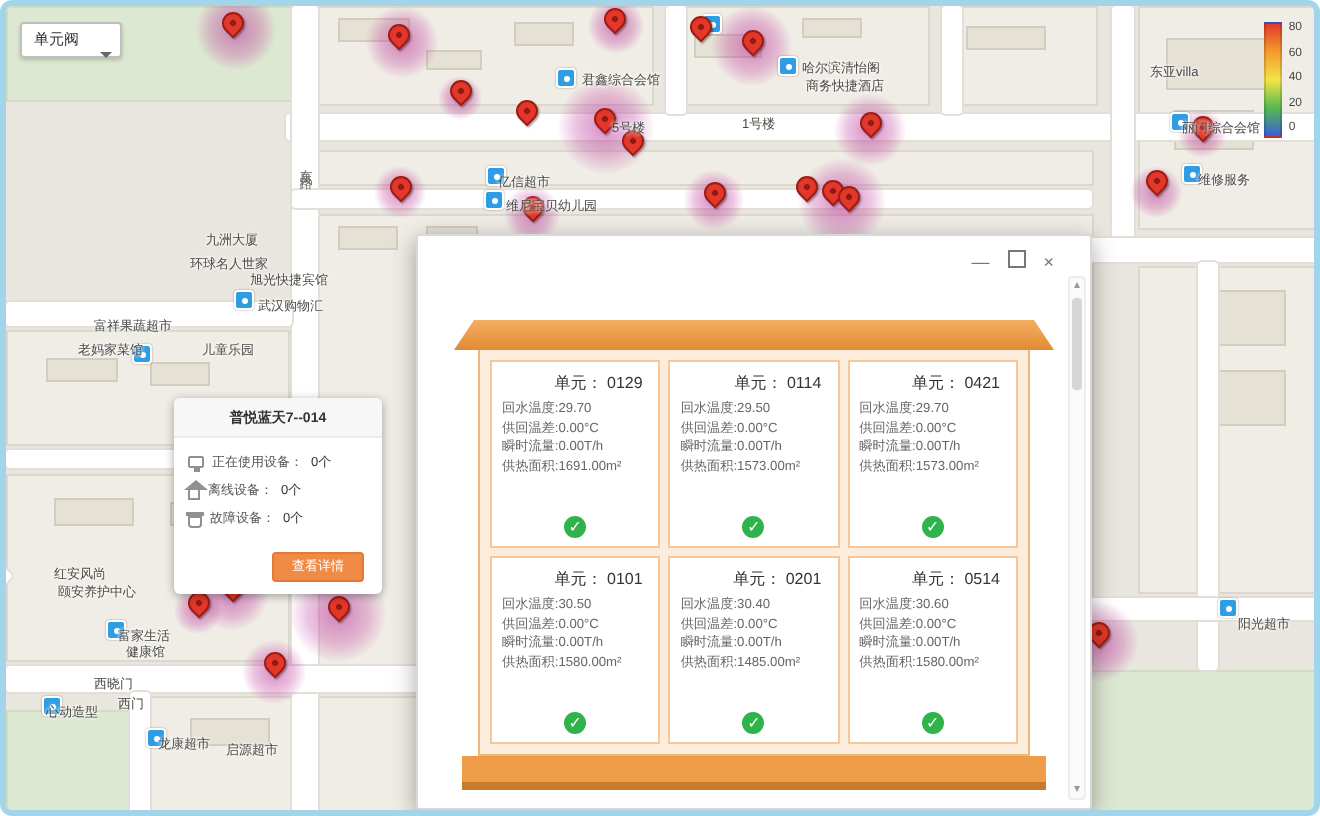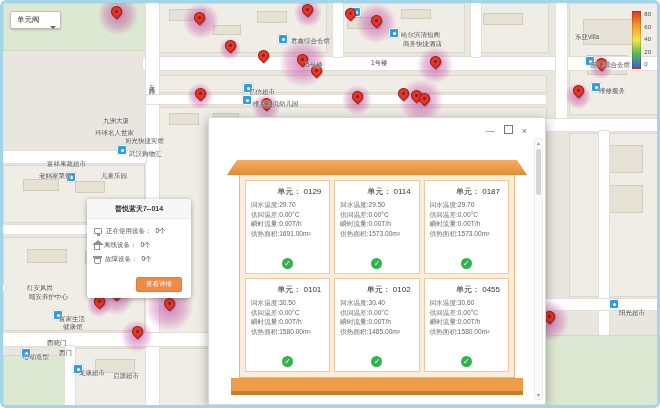--- a/index.html
+++ b/index.html
@@ -267,45 +267,45 @@
           </div>
           <div class="unit-card">
             <div class="unit-head">单元： 0114</div>
             <div class="unit-metric">回水温度:29.50</div>
             <div class="unit-metric">供回温差:0.00°C</div>
             <div class="unit-metric">瞬时流量:0.00T/h</div>
             <div class="unit-metric">供热面积:1573.00m²</div>
             <div class="unit-status">✓</div>
           </div>
           <div class="unit-card">
-            <div class="unit-head">单元： 0187</div>
+            <div class="unit-head">单元： 0421</div>
             <div class="unit-metric">回水温度:29.70</div>
             <div class="unit-metric">供回温差:0.00°C</div>
             <div class="unit-metric">瞬时流量:0.00T/h</div>
             <div class="unit-metric">供热面积:1573.00m²</div>
             <div class="unit-status">✓</div>
           </div>
           <div class="unit-card">
             <div class="unit-head">单元： 0101</div>
             <div class="unit-metric">回水温度:30.50</div>
             <div class="unit-metric">供回温差:0.00°C</div>
             <div class="unit-metric">瞬时流量:0.00T/h</div>
             <div class="unit-metric">供热面积:1580.00m²</div>
             <div class="unit-status">✓</div>
           </div>
           <div class="unit-card">
-            <div class="unit-head">单元： 0102</div>
+            <div class="unit-head">单元： 0201</div>
             <div class="unit-metric">回水温度:30.40</div>
             <div class="unit-metric">供回温差:0.00°C</div>
             <div class="unit-metric">瞬时流量:0.00T/h</div>
             <div class="unit-metric">供热面积:1485.00m²</div>
             <div class="unit-status">✓</div>
           </div>
           <div class="unit-card">
-            <div class="unit-head">单元： 0455</div>
+            <div class="unit-head">单元： 0514</div>
             <div class="unit-metric">回水温度:30.60</div>
             <div class="unit-metric">供回温差:0.00°C</div>
             <div class="unit-metric">瞬时流量:0.00T/h</div>
             <div class="unit-metric">供热面积:1580.00m²</div>
             <div class="unit-status">✓</div>
           </div>
         </div>
       <div class="cab-base"></div>
     </div>
     <div class="modal-scroll">

